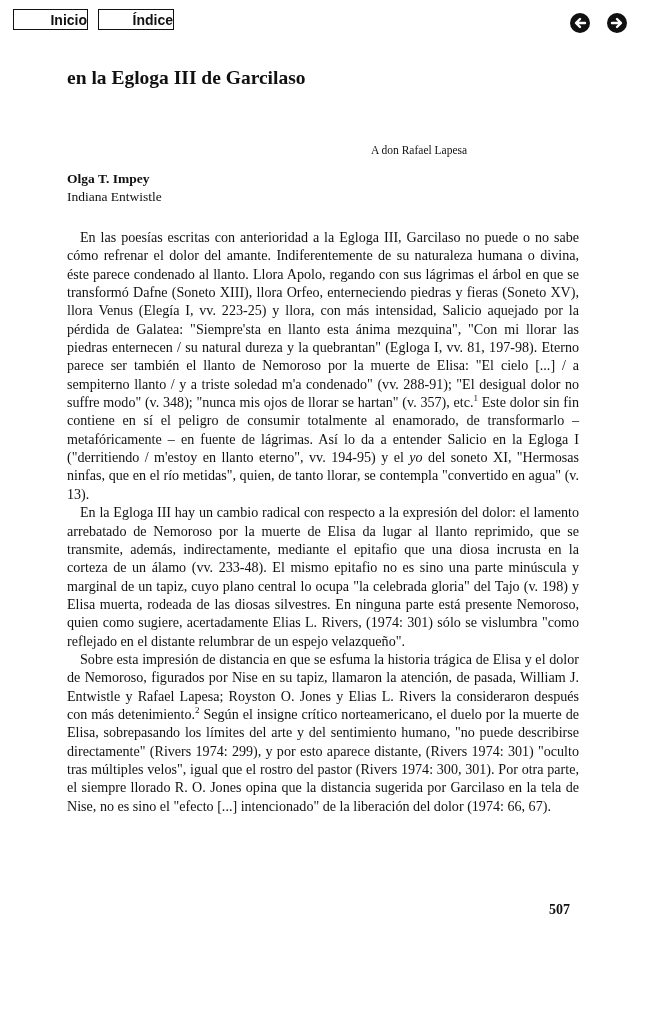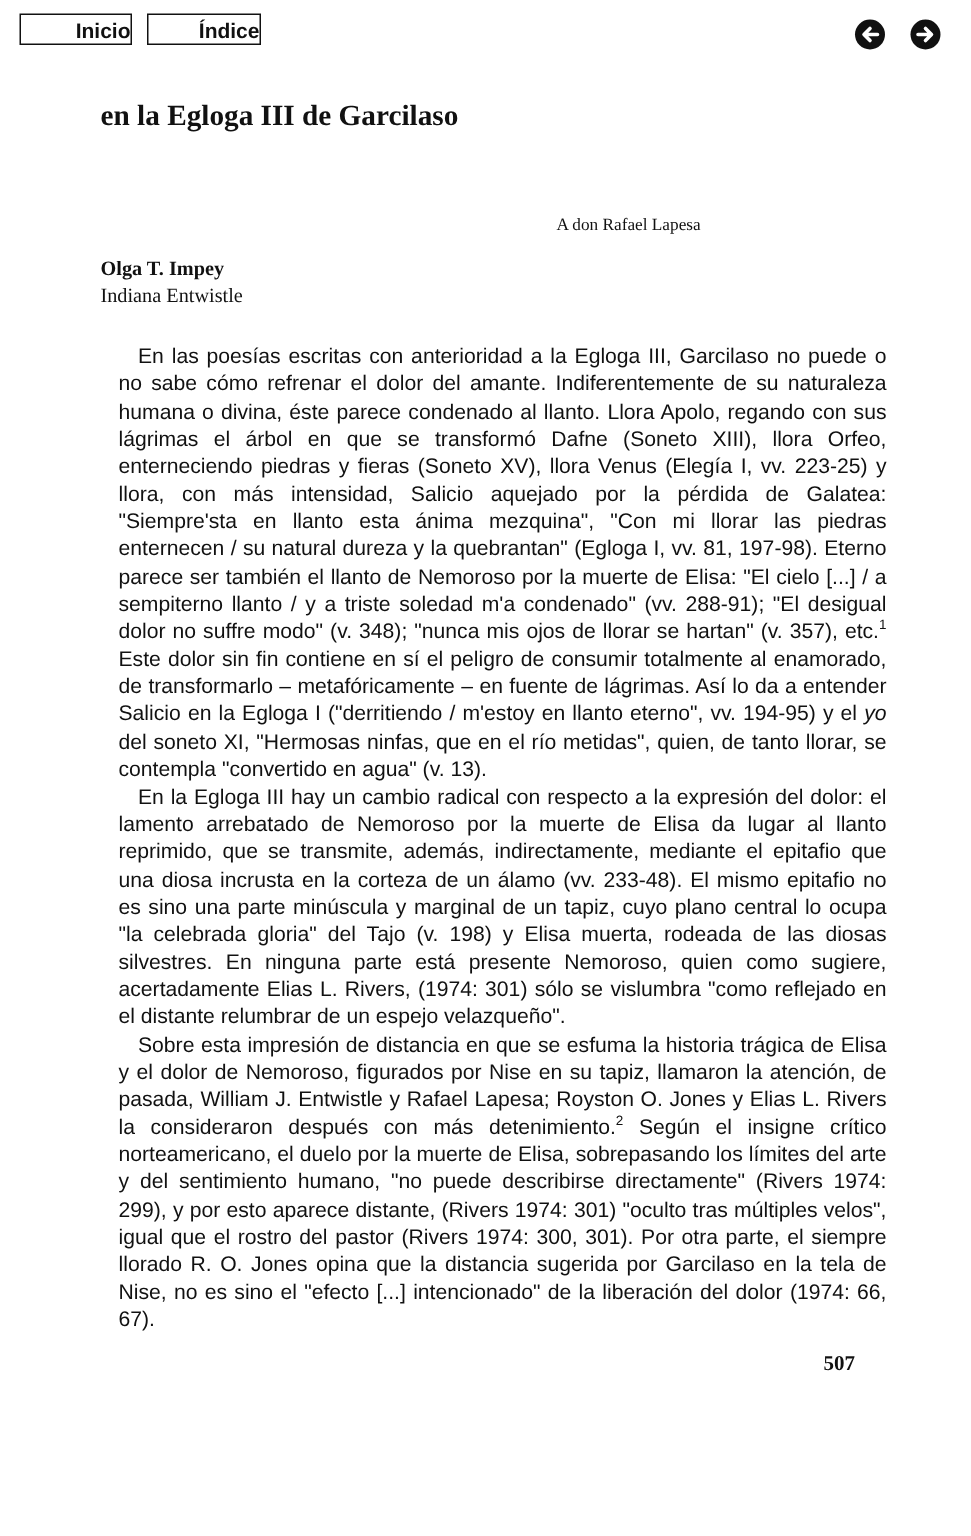--- a/index.html
+++ b/index.html
@@ -25,22 +25,22 @@
   #author {
     position:absolute; left:67px; top:134px;
     font-family:Liberation Serif, serif; font-size:13.5px; line-height:18px;margin-top:36px;
   }
   #author .name { font-weight:bold; }
   #dedication {
     position:absolute; left:371px; top:144px;
     font-family:"Liberation Serif", serif; font-size:11.5px;
   }
   #body-text {
-    position:absolute; left:79px; top:228px; width:512px;
-    font-family:Liberation Sans, sans-serif; font-size:14.1px; line-height:18.35px;
+    position:absolute; left:67px; top:228px; width:512px;
+    font-family:Liberation Serif, serif; font-size:14.1px; line-height:18.35px;
     text-align:justify;
   }
   #body-text p { margin:0; text-indent:13px; }
   sup { font-size:9px; line-height:0; vertical-align:6px; }
   #page-number {
     position:absolute; left:549px; top:902px;
     font-family:"Liberation Serif", serif; font-weight:bold; font-size:14px;
   }
 </style>
 </head>

